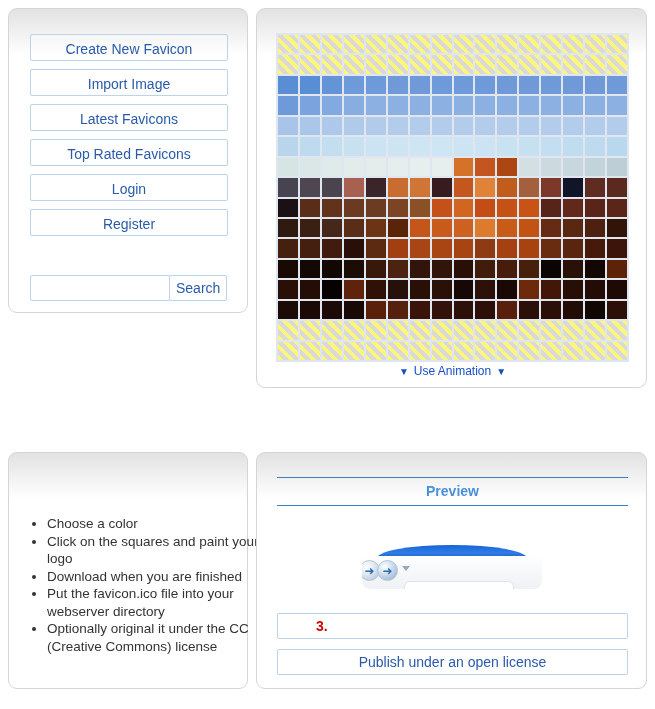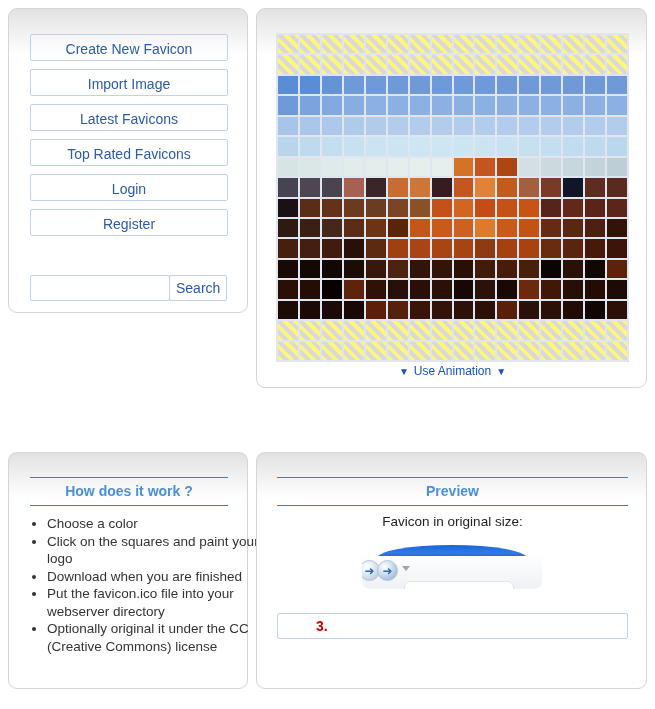--- a/index.html
+++ b/index.html
@@ -651,47 +651,46 @@
         <button class="nav-btn">Register</button>
       </div>
 
     <div class="search-row">
       <input id="search-input" type="text" placeholder="" style="">
       <button id="search-button">Search</button>
     </div>
   </div>
 
   <div class="panel" id="howitworks-panel">
-    <div class="section-head">How does it work ?</div>
     <ul id="howitworks-list">
         <li>Choose a color</li>
         <li>Click on the squares and paint your logo</li>
         <li>Download when you are finished</li>
         <li>Put the favicon.ico file into your webserver directory</li>
         <li>Optionally original it under the CC (Creative Commons) license</li>
       </ul>
   </div>
 
   <div class="panel" id="preview-panel">
     <div id="preview-head">Preview</div>
-    <div id="preview-caption">Favicon in original size:</div>
 
     <div id="browser-mock">
       <div id="mock-blueband"></div>
       <div id="mock-chrome">
         <div class="nav-circle" id="mock-back-circle">
           <span class="nav-arrow">➜</span>
         </div>
         <div class="nav-circle" id="mock-fwd-circle">
           <span class="nav-arrow">➜</span>
         </div>
         <div id="mock-dropdown"></div>
       </div>
       <div id="mock-tabshadow"></div>
     </div>
 
     <div id="download-row">
       <span id="step-number">3.</span>
     </div>
 
+    <div id="publish-button">Publish under an open license</div>
   </div>
 
 </div>
 
 </body></html>

